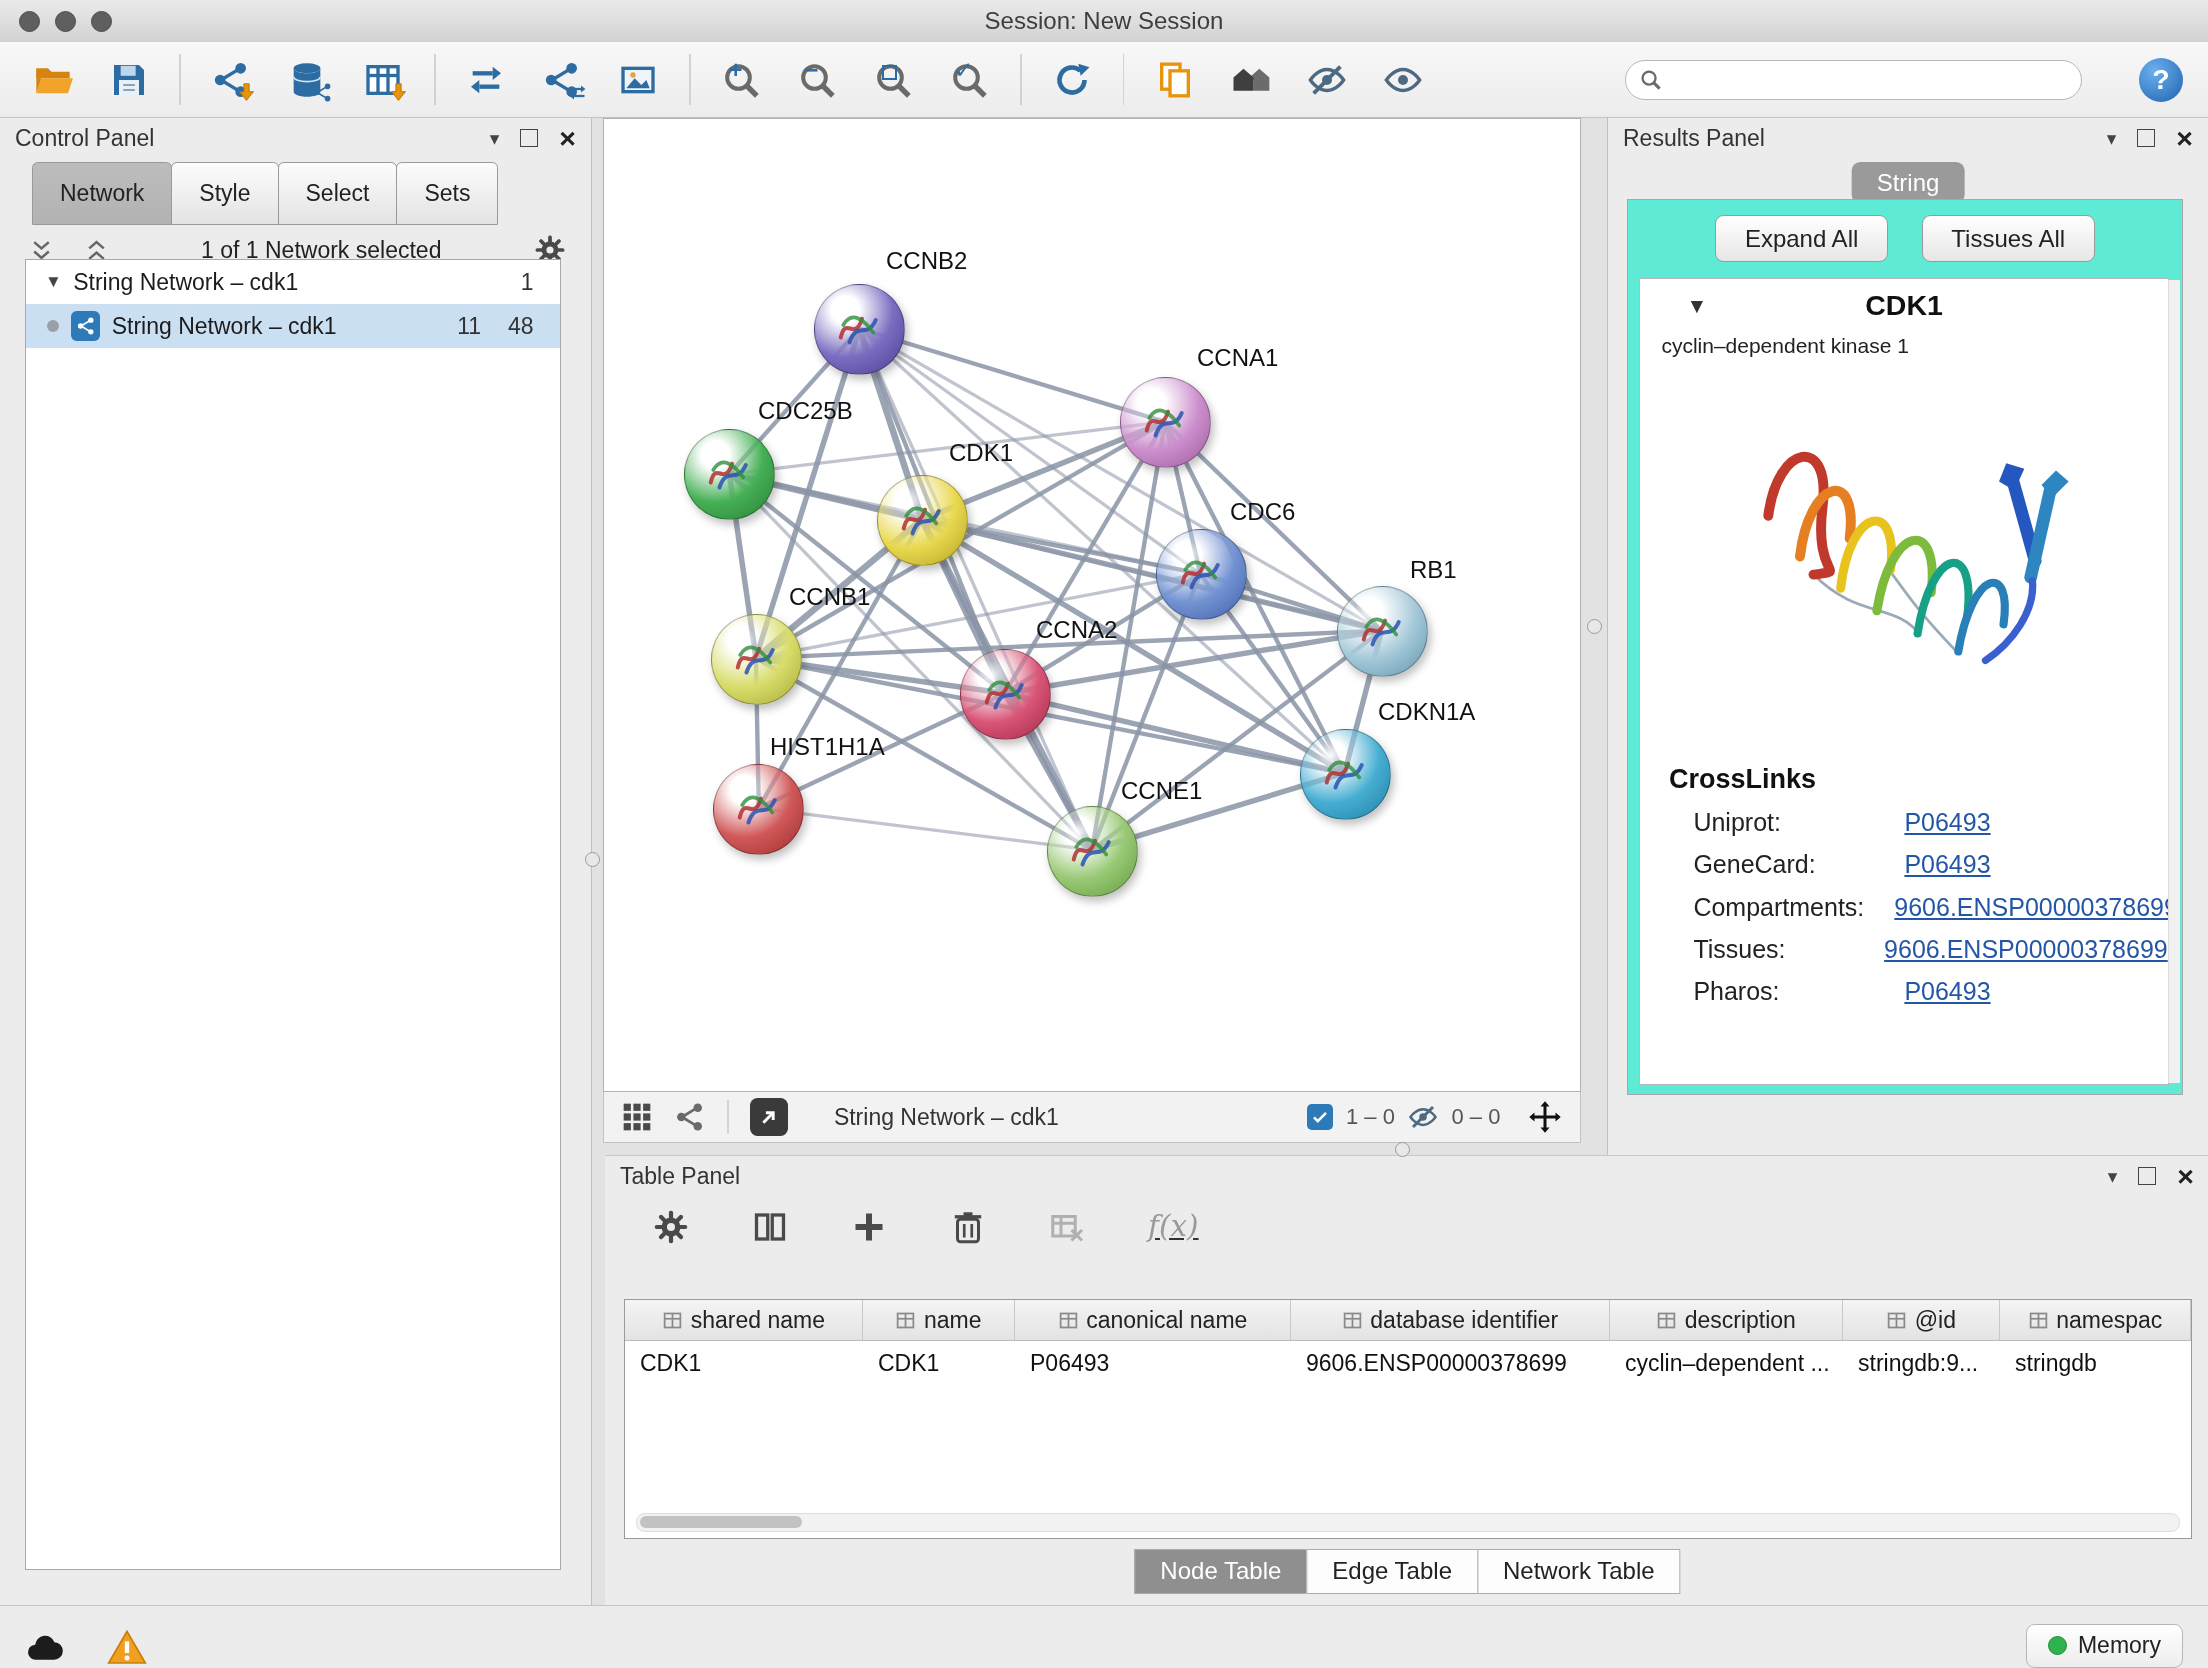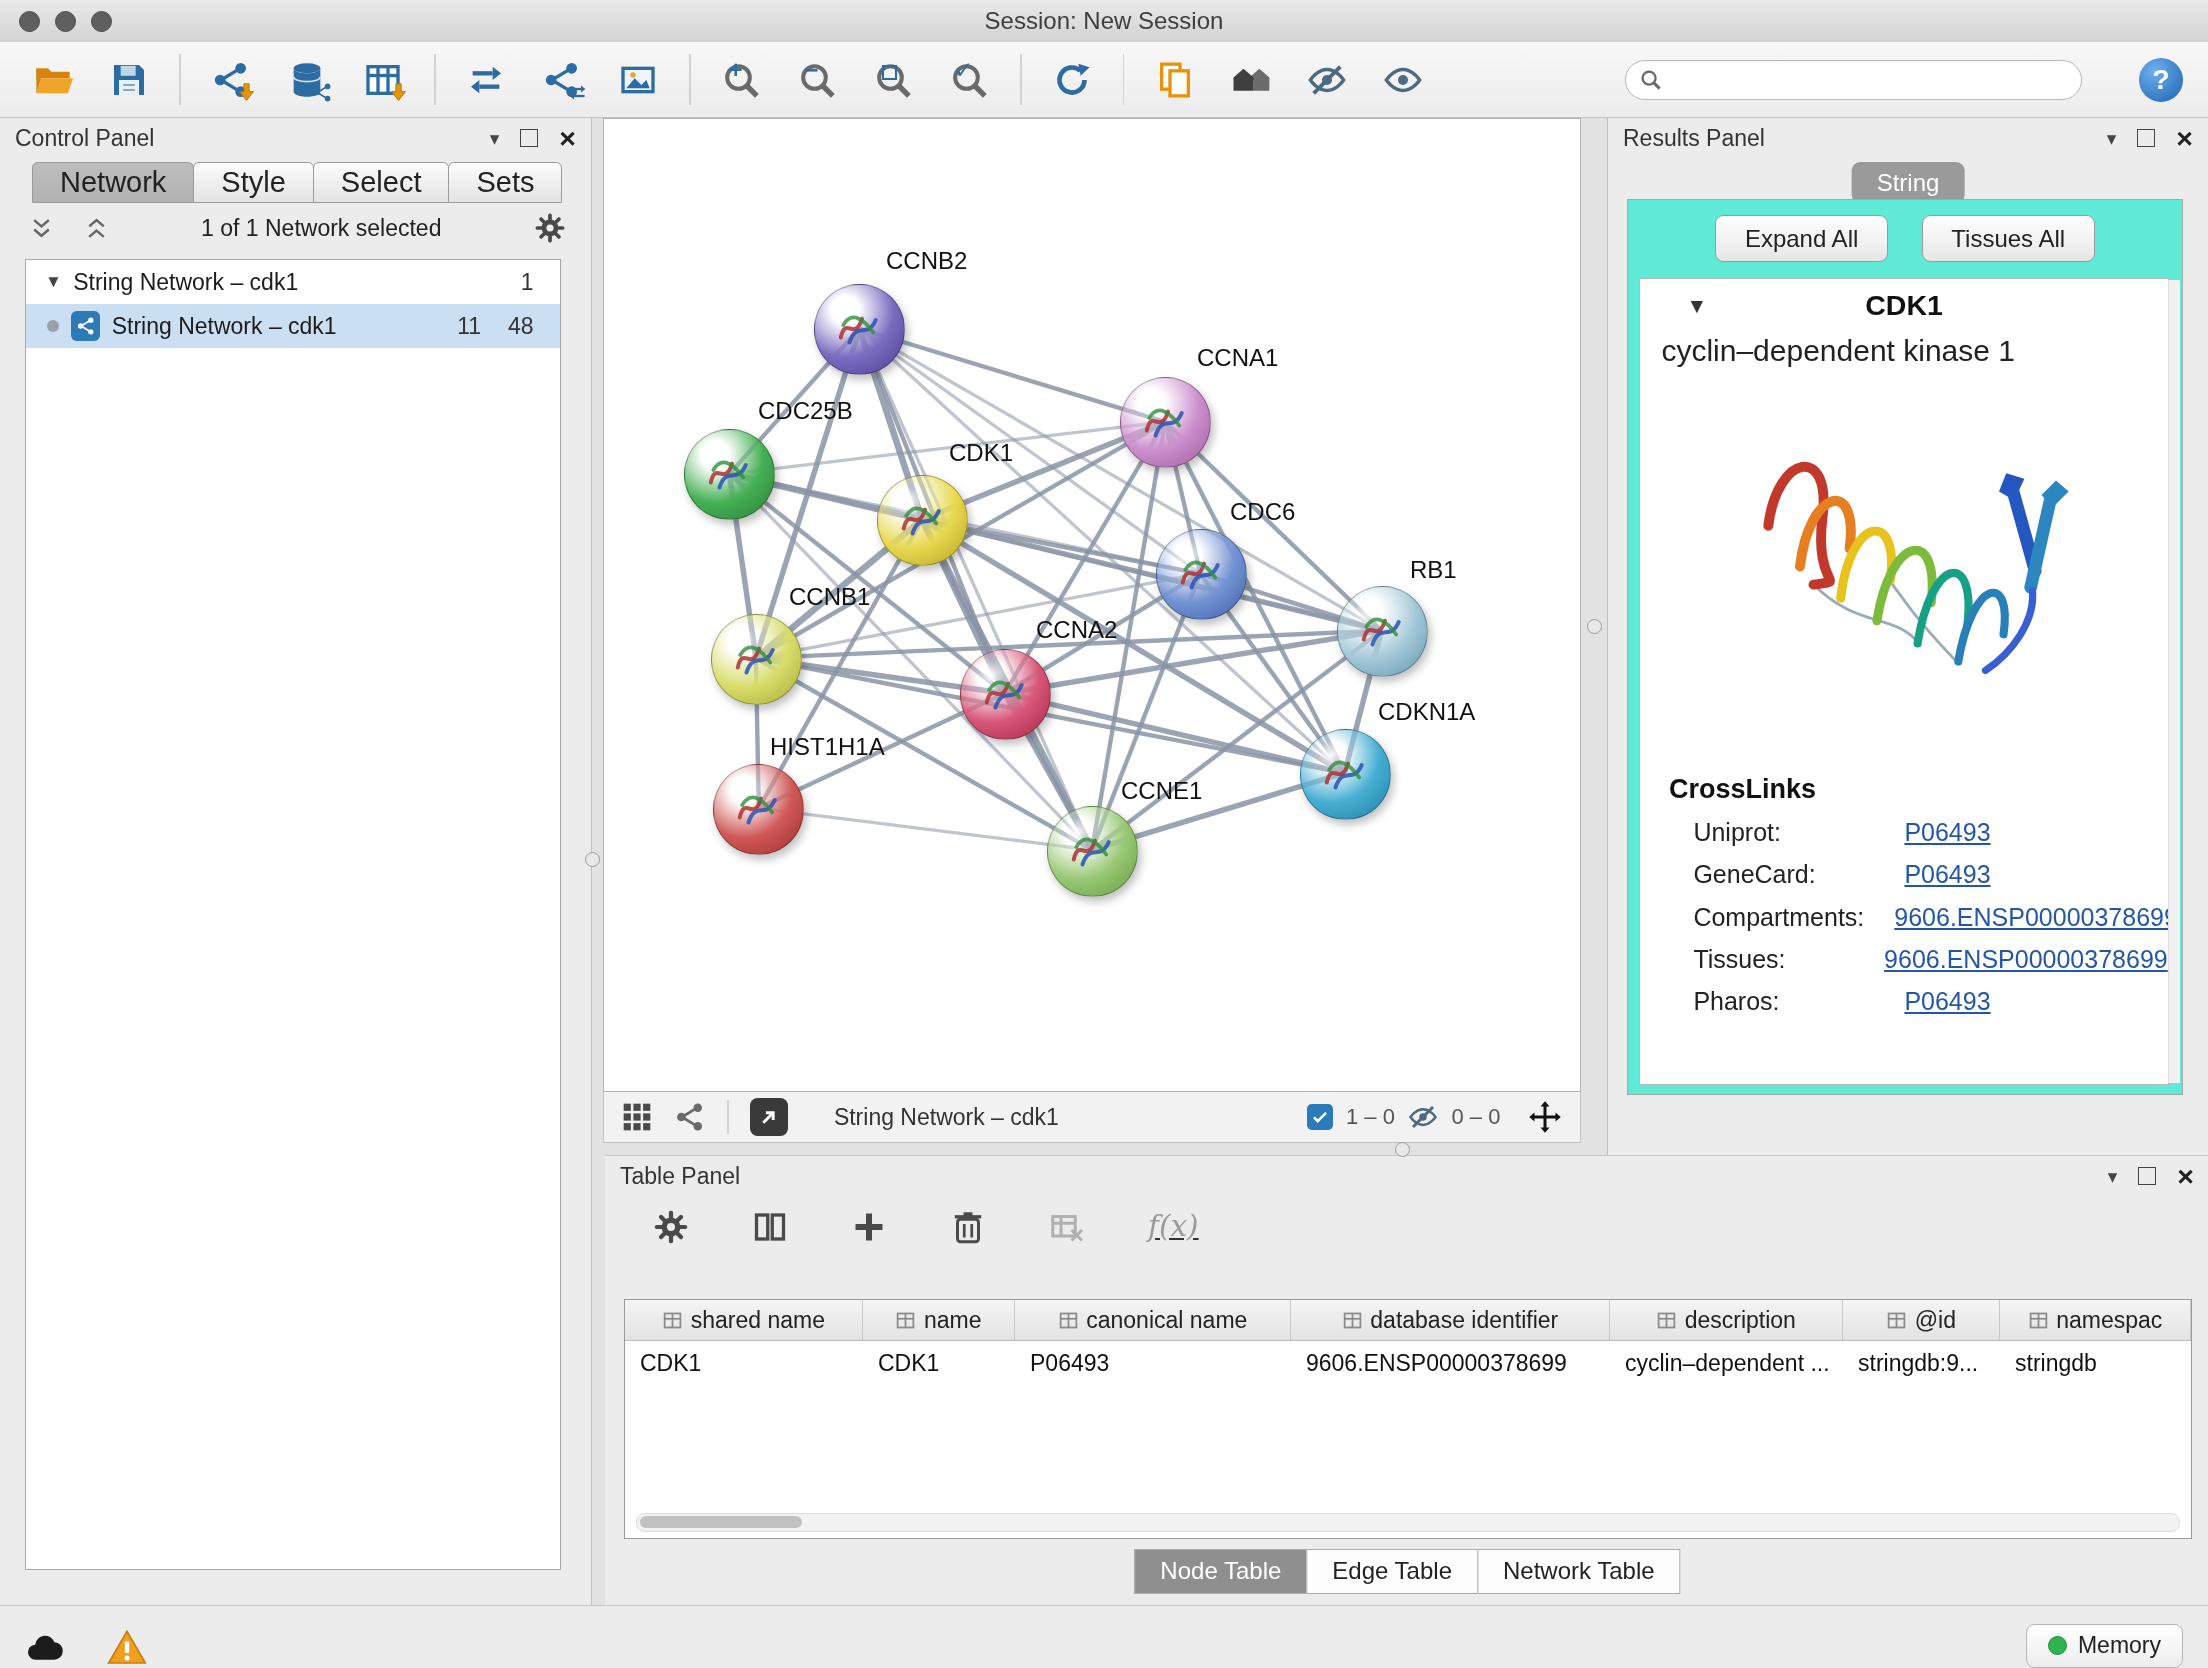--- a/index.html
+++ b/index.html
@@ -35,21 +35,21 @@
   
   .panel-header{height:40px;display:flex;align-items:center;padding:0 15px;font-size:23px;color:#333;}
   .win-icons{margin-left:auto;display:flex;align-items:center;gap:21px;}
   .wc-caret{font-size:19px;color:#444;}
   .wc-box{width:16px;height:16px;border:1.9px solid #444;display:inline-block;}
   .wc-x{font-size:28.5px;font-weight:bold;color:#222;line-height:19px;}
   
   #control-panel{position:absolute;left:0;top:118px;width:592px;height:1488px;
     background:#ececec;border-right:1px solid #c0c0c0;box-sizing:border-box;}
   #cp-tabs{display:flex;margin:3.8px 13.3px 0 32px;}
-  .tab{padding:3px 27px;font-size:29px;border:1px solid #9a9a9a;margin-right:-1px;
+  .tab{padding:17px 27px;font-size:23px;border:1px solid #9a9a9a;margin-right:-1px;
     background:linear-gradient(#fcfcfc,#e3e3e3);border-radius:5.7px 5.7px 0 0;color:#222;}
   .tab.sel{background:linear-gradient(#bdbdbd,#b2b2b2);}
   .cp-selrow{display:flex;align-items:center;gap:30px;padding:9.5px 25px 7.6px 28.5px;font-size:23px;color:#222;}
   .cp-selrow .chev{width:25px;height:25px;color:#666;}
   .cp-selrow .status{margin:0 auto;}
   .cp-selrow .gear{width:32px;height:32px;color:#4a4a4a;}
   #cp-tree{position:absolute;left:25px;right:30px;top:141px;bottom:36px;background:#fff;
     border:1px solid #a8a8a8;overflow:hidden;}
   .tree-row{height:44px;display:flex;align-items:center;font-size:23px;color:#1c1c1c;padding:0 11.4px;gap:11.4px;}
   .tree-row .tri{font-size:17px;color:#444;margin-left:7.6px;}
@@ -89,21 +89,21 @@
   #rp-box{position:absolute;left:19px;right:25px;top:81px;height:896px;background:#5eead4;
     border:1px solid #a8a8a8;box-sizing:border-box;}
   .rp-buttons{display:flex;justify-content:center;gap:34px;padding-top:15px;}
   .btn{background:linear-gradient(#ffffff,#e6e6e6);border:1px solid #9a9a9a;border-radius:8.6px;
     font-size:24px;color:#222;padding:8.6px 28.5px;}
   #rp-inner{position:absolute;left:11.4px;right:13.3px;top:78px;bottom:9.5px;background:#fff;
     border:1px solid #b8b8b8;box-sizing:border-box;overflow:hidden;}
   .rp-hdr{height:53px;display:flex;align-items:center;position:relative;}
   .rp-hdr .tri{position:absolute;left:46px;font-size:21px;color:#333;}
   .rp-hdr .pname{margin:0 auto;font-size:28.5px;font-weight:bold;color:#111;}
-  .rp-desc{font-size:30px;color:#222;padding:1.9px 21px 5.7px;}
+  .rp-desc{font-size:21px;color:#222;padding:1.9px 21px 5.7px;}
   #protein-art{display:block;margin:7.6px auto 0;}
   .cl-title{font-size:27px;font-weight:bold;color:#111;padding:13.3px 0 5.7px 28.5px;}
   .cl-row{display:flex;font-size:25px;padding:6.7px 0 6.7px 53px;}
   .cl-label{width:181px;color:#222;}
   .cl-link{color:#2456a8;text-decoration:underline;margin-left:30px;}
   #rp-scroll{position:absolute;right:1.9px;top:80px;bottom:11.4px;width:11.4px;background:#f1f1f1;border-left:1px solid #ddd;}
   
   #table-panel{position:absolute;left:605px;top:1155px;width:1604px;height:451px;background:#ececec;box-sizing:border-box;border-top:1px solid #c8c8c8;}
   .tp-toolbar{display:flex;align-items:flex-start;gap:63px;padding:13.3px 0 5.7px 48px;text-decoration:underline;}
   .tp-toolbar svg{width:36px;height:36px;color:#4a4a4a;}

